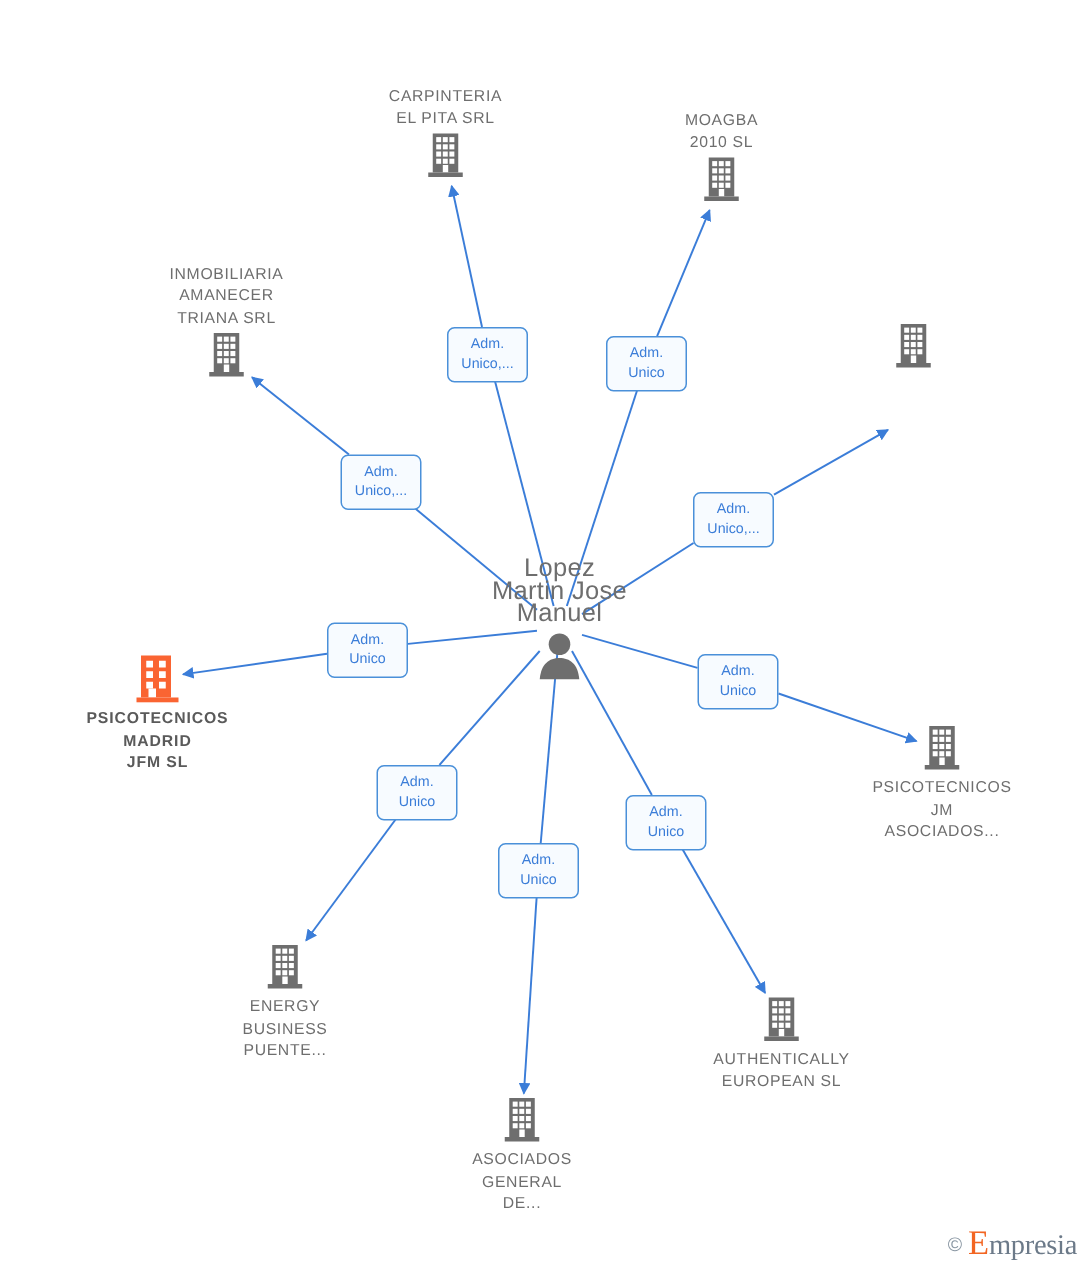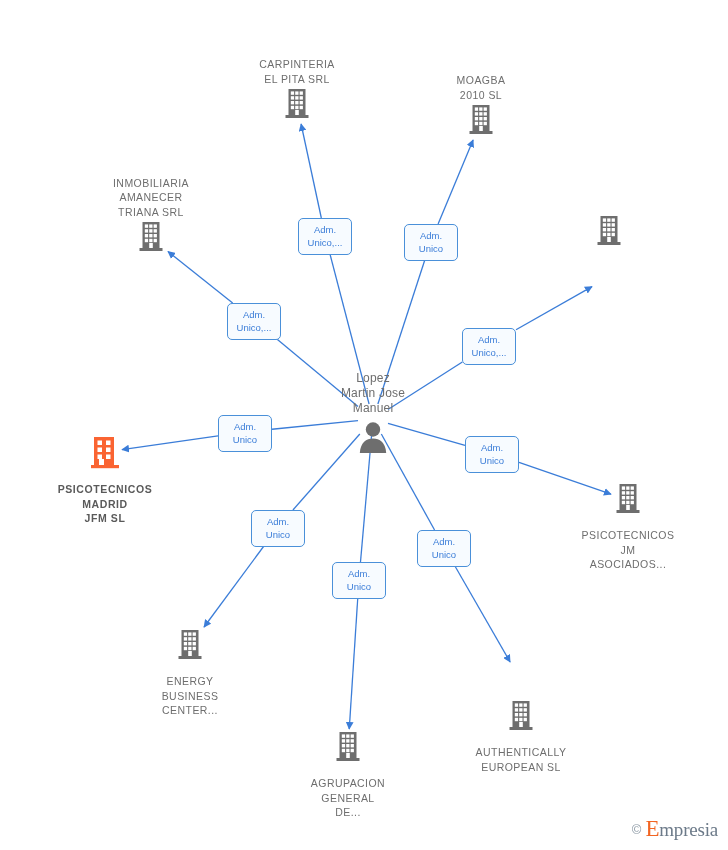--- a/index.html
+++ b/index.html
@@ -44,32 +44,32 @@
     display: block;
     font-size: 10.5px;
     line-height: 14.5px;
     color: #6e6e6e;
     letter-spacing: 0.45px;
     white-space: pre-line;
     font-family: "Liberation Sans", sans-serif;
     text-align: center;
   }
   .node.company .node-label {
-    margin-top: 13px;
+    margin-top: 3px;
   }
   .node.company.label-above .node-label {
     margin: 0 0 2px 0;
   }
   .node.highlight .node-label {
     color: #5a5a5a;
     font-weight: bold;
     letter-spacing: 0.6px;
   }
   .node.person .node-label {
-    font-size: 12px;
+    font-size: 17px;
     line-height: 15px;
     letter-spacing: 0.2px;
     margin-bottom: 3px;
     color: #6e6e6e;
   }
 
   
   .edge-label {
     position: absolute;
     z-index: 4;
@@ -298,23 +298,23 @@
             <rect x="11.2" y="13" width="3.3" height="3.4" fill="#fff"></rect>
             <rect x="15.6" y="13" width="3.3" height="3.4" fill="#fff"></rect>
             <rect x="6.8" y="17.8" width="3.3" height="3.4" fill="#fff"></rect>
             <rect x="11.2" y="17.8" width="3.3" height="3.4" fill="#fff"></rect>
             <rect x="15.6" y="17.8" width="3.3" height="3.4" fill="#fff"></rect>
             <rect x="11.2" y="22" width="3.6" height="5" fill="#fff"></rect>
             <rect x="1.5" y="27" width="23" height="3" fill="#6e6e6e"></rect>
           </svg></span>
         <span class="node-label">ENERGY
 BUSINESS
-CENTER...</span>
-      </div>
-      <div class="node company" id="node-authentically" style="left: 521px; top: 700px;">
+PUENTE...</span>
+      </div>
+      <div class="node company" id="node-authentically" style="left: 521px; top: 664px;">
         <span class="icon-wrap"><svg width="26" height="32" viewBox="0 0 26 32" aria-hidden="true">
             <rect x="4.5" y="1" width="17" height="26" fill="#6e6e6e"></rect>
             <rect x="6.8" y="3.4" width="3.3" height="3.4" fill="#fff"></rect>
             <rect x="11.2" y="3.4" width="3.3" height="3.4" fill="#fff"></rect>
             <rect x="15.6" y="3.4" width="3.3" height="3.4" fill="#fff"></rect>
             <rect x="6.8" y="8.2" width="3.3" height="3.4" fill="#fff"></rect>
             <rect x="11.2" y="8.2" width="3.3" height="3.4" fill="#fff"></rect>
             <rect x="15.6" y="8.2" width="3.3" height="3.4" fill="#fff"></rect>
             <rect x="6.8" y="13" width="3.3" height="3.4" fill="#fff"></rect>
             <rect x="11.2" y="13" width="3.3" height="3.4" fill="#fff"></rect>
@@ -339,21 +339,21 @@
             <rect x="15.6" y="8.2" width="3.3" height="3.4" fill="#fff"></rect>
             <rect x="6.8" y="13" width="3.3" height="3.4" fill="#fff"></rect>
             <rect x="11.2" y="13" width="3.3" height="3.4" fill="#fff"></rect>
             <rect x="15.6" y="13" width="3.3" height="3.4" fill="#fff"></rect>
             <rect x="6.8" y="17.8" width="3.3" height="3.4" fill="#fff"></rect>
             <rect x="11.2" y="17.8" width="3.3" height="3.4" fill="#fff"></rect>
             <rect x="15.6" y="17.8" width="3.3" height="3.4" fill="#fff"></rect>
             <rect x="11.2" y="22" width="3.6" height="5" fill="#fff"></rect>
             <rect x="1.5" y="27" width="23" height="3" fill="#6e6e6e"></rect>
           </svg></span>
-        <span class="node-label">AGRUPACION
+        <span class="node-label">ASOCIADOS
 GENERAL
 DE...</span>
       </div>
     </div>
   <div id="edge-label-layer">
       <div class="edge-label" id="edge-label-e-carpinteria" style="left: 325px; top: 235px;">
         <span>Adm.
 Unico,...</span>
       </div>
       <div class="edge-label" id="edge-label-e-moagba" style="left: 431px; top: 241px;">

